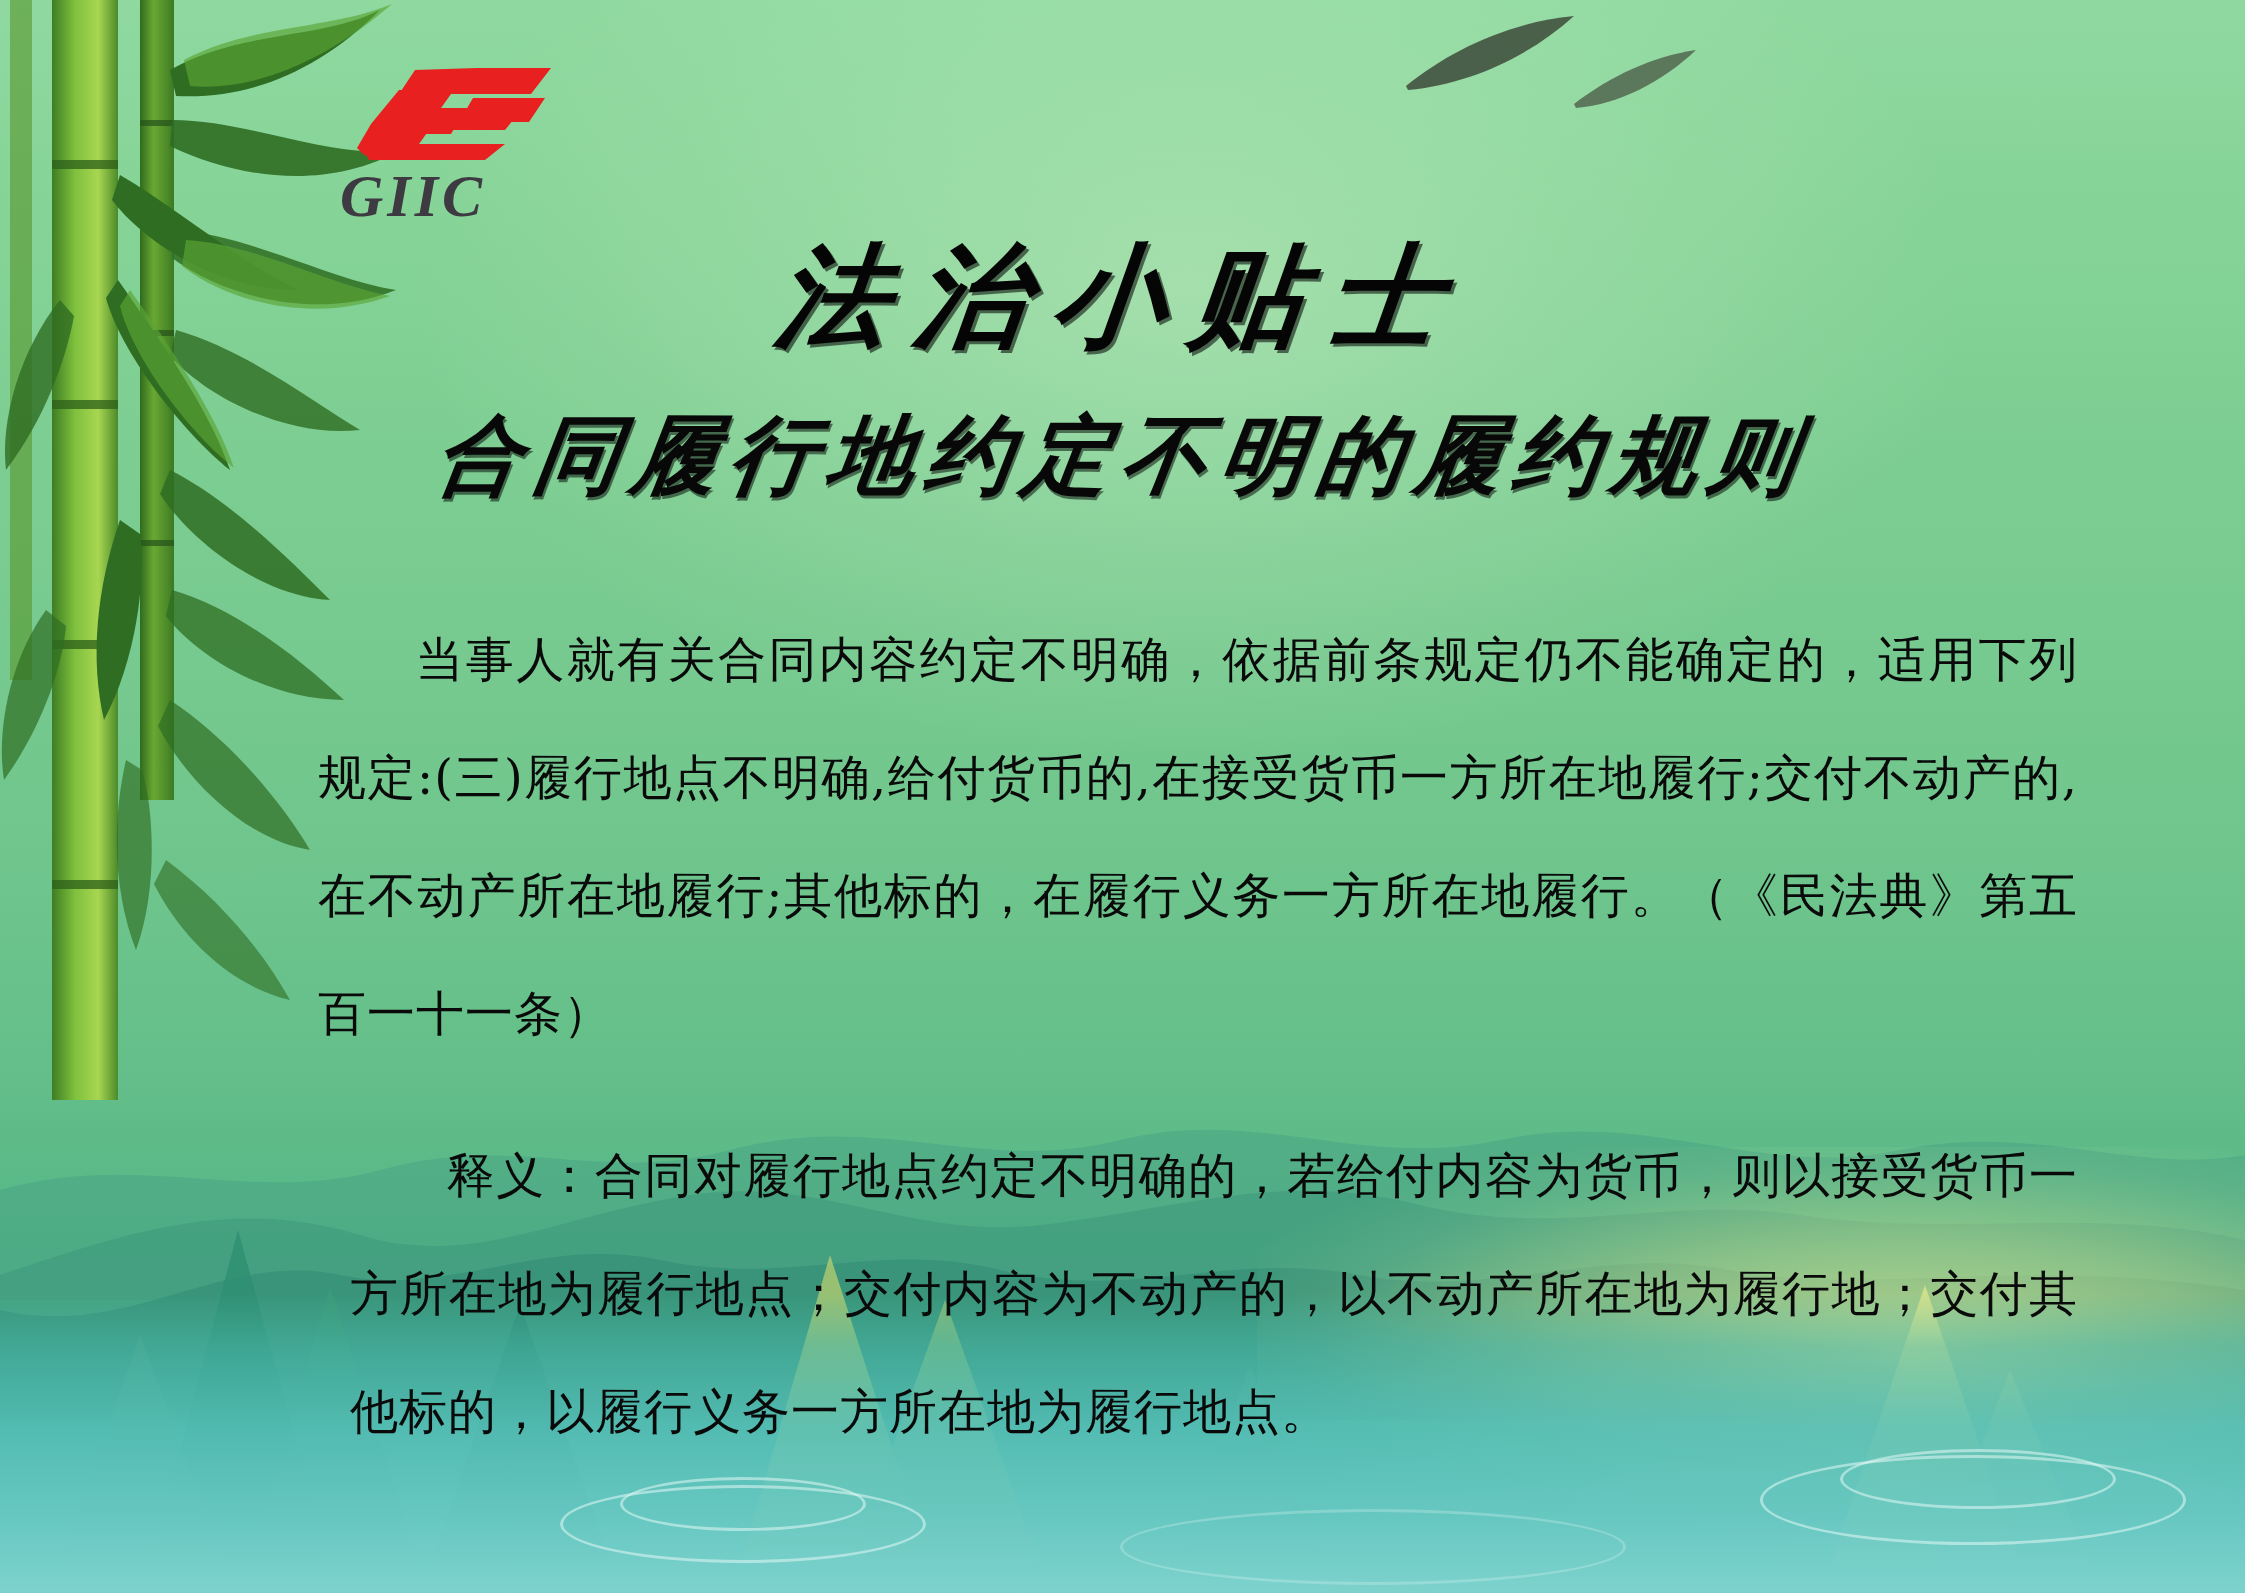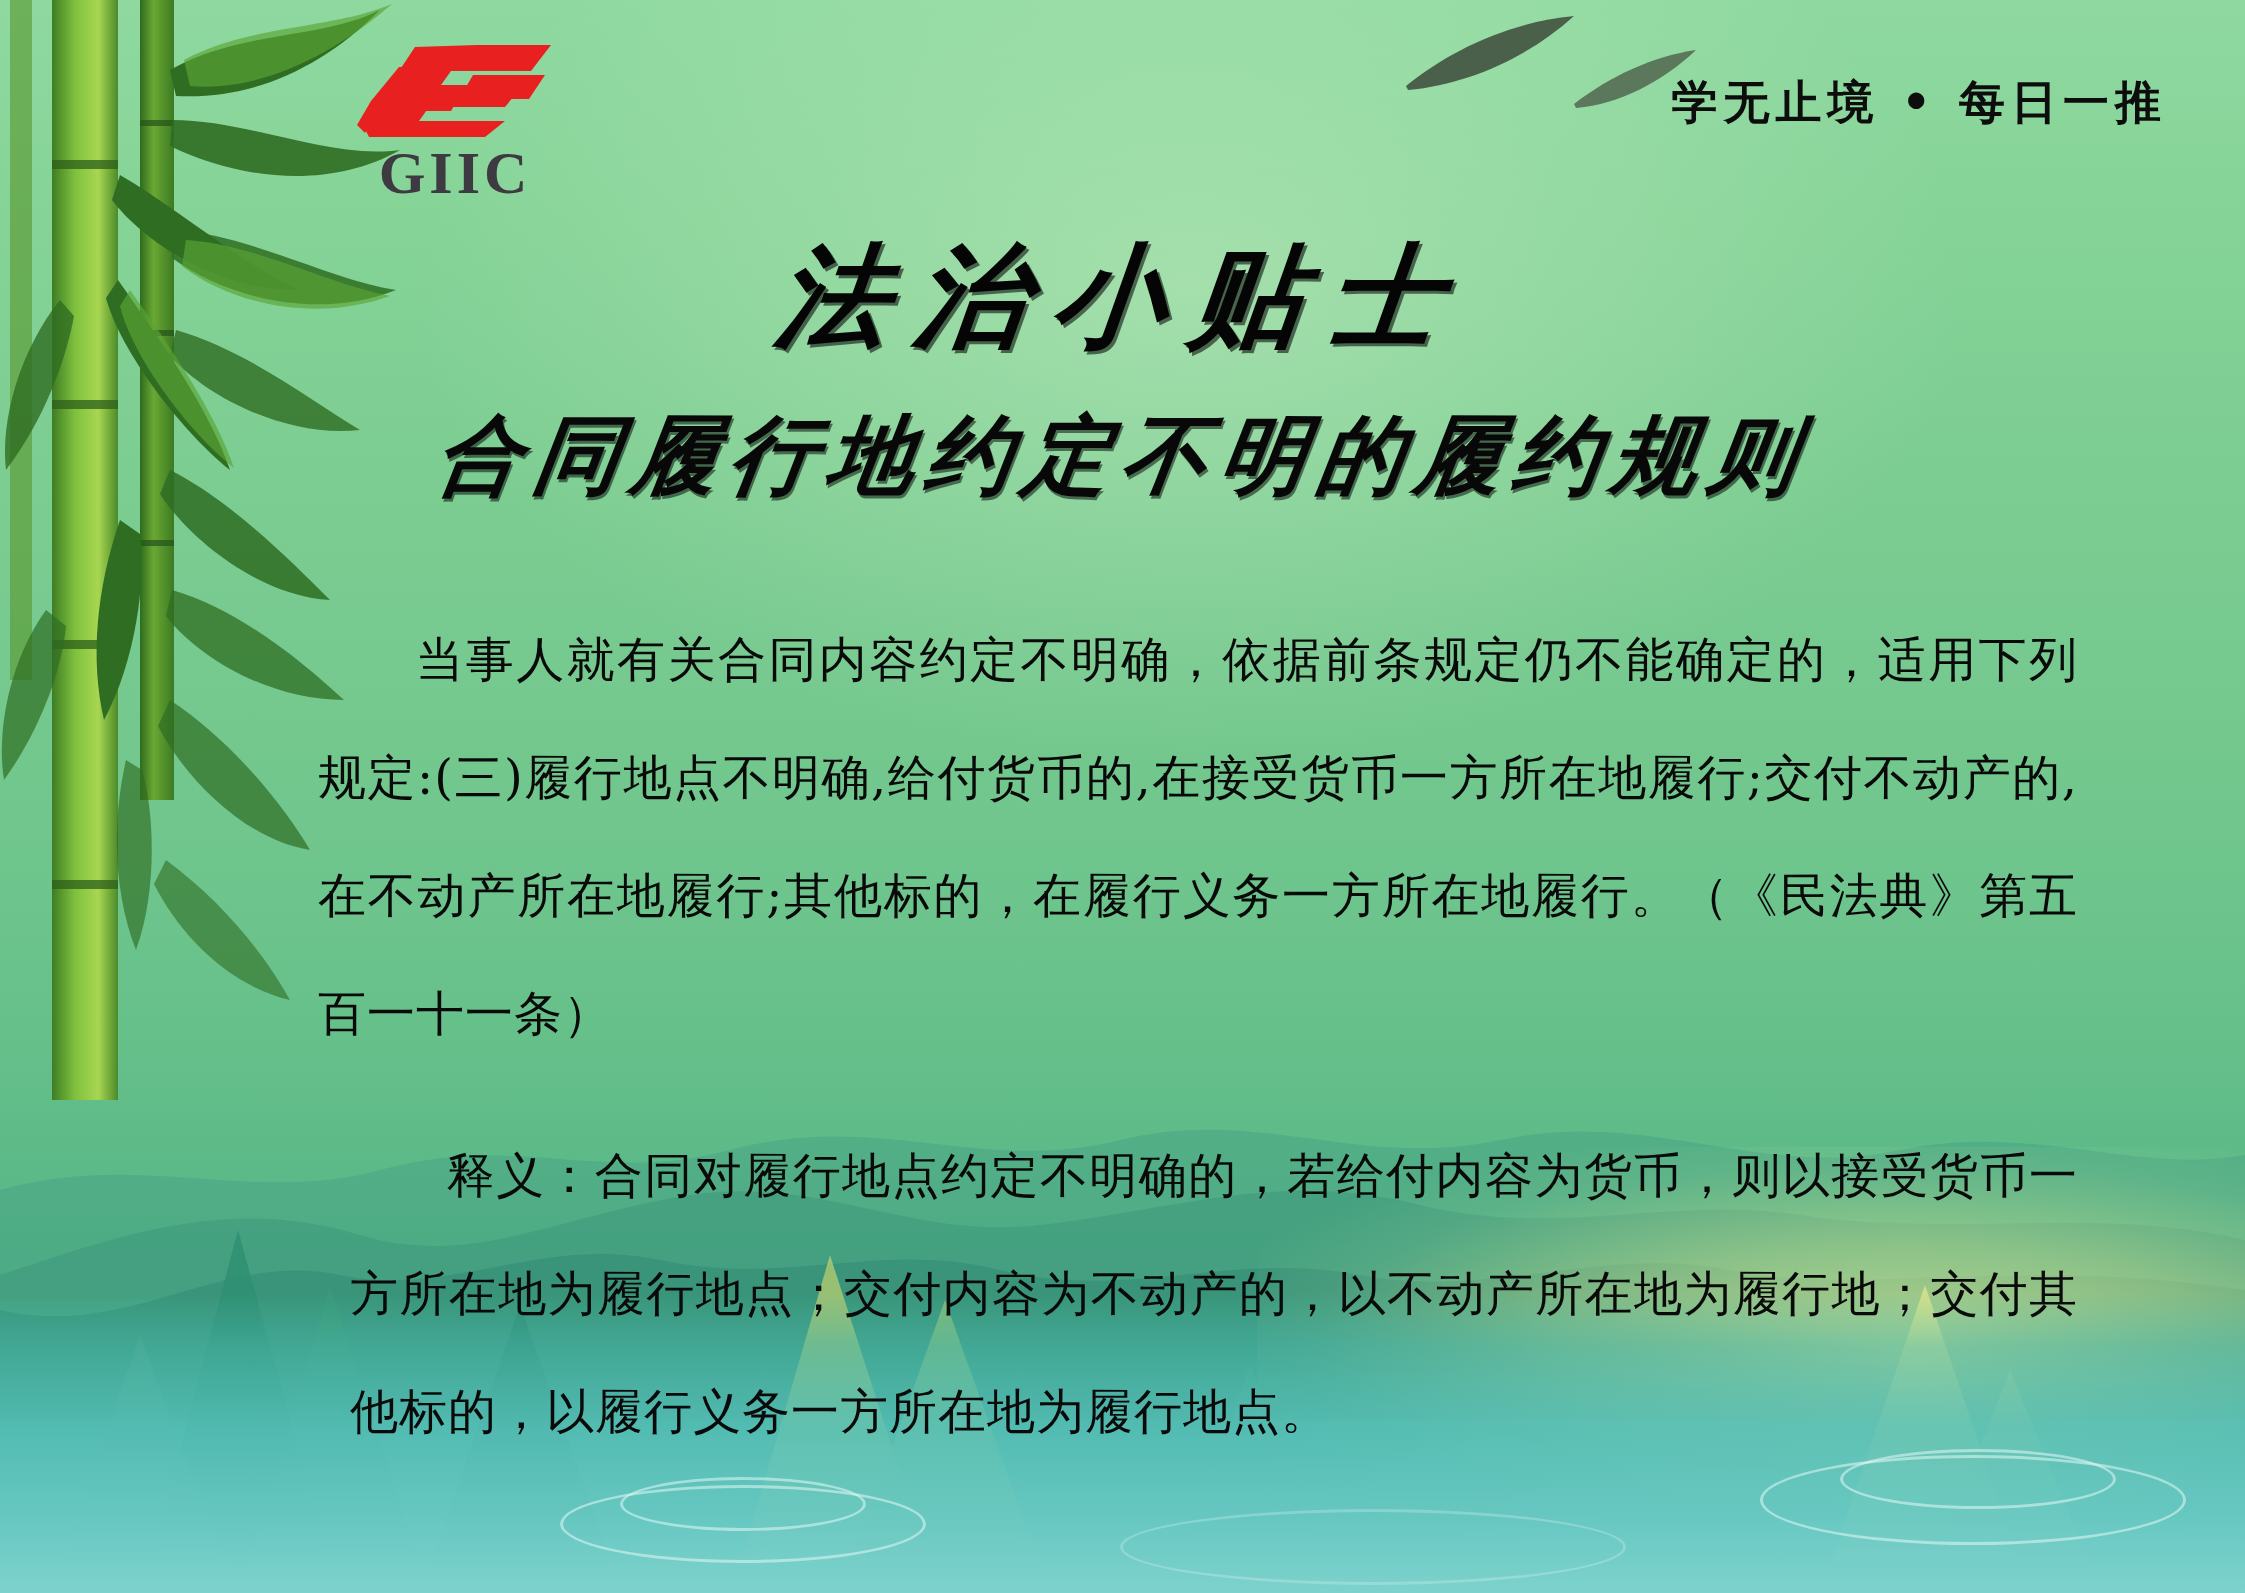--- a/index.html
+++ b/index.html
@@ -86,23 +86,24 @@
   
   .leaf-top { position: absolute; pointer-events: none; }
 
   
   .content {
     position: absolute; inset: 0;
   }
 
   .logo-block {
     position: absolute;
-    left: 340px; top: 41px;
+    left: 340px; top: 64px;
     width: 230px;
-    text-align: center;
+    text-align: left;
+    font-style: italic;
   }
   .logo-mark { display: block; width: 200px; height: 96px; margin: 0 auto; }
   .logo-text {
     display: block;
     margin-top: 6px;
     font-family: "Liberation Serif", "DejaVu Serif", serif;
     font-weight: bold;
     font-size: 60px;
     letter-spacing: 4px;
     color: #3d3a42;
@@ -294,21 +295,20 @@
     <div class="logo-block">
       <svg class="logo-mark" viewBox="0 0 200 96">
 
         <path d="M122,4 L196,4 L176,30 L96,30 L86,44 L168,44 L150,66 L74,66 L64,80 L150,80 L130,96 L38,96 L14,96 L10,88 L44,30 L60,6 Z" fill="#e8201f"></path>
         <path d="M16,60 L2,84 L10,92 L40,40 L72,40 L62,58 L46,58 L40,70 L96,70 L110,46 L46,46 L58,26 L44,26 Z" fill="#e8201f"></path>
         <path d="M118,34 L190,34 L174,58 L104,58 Z" fill="#e8201f"></path>
       </svg>
       <span class="logo-text">GIIC</span>
     </div>
 
-    <div class="tagline">学无止境 • 每日一推</div>
 
     <div class="main-title">法治小贴士</div>
 
     <div class="sub-title">合同履行地约定不明的履约规则</div>
 
     <div class="body-text">
       <p class="para"><span class="indent"></span><span>当事人就有关合同内容约定不明确，依据前条规定仍不能确定的，适用下列规定:(三)履行地点不明确,给付货币的,在接受货币一方所在地履行;交付不动产的,在不动产所在地履行;其他标的，在履行义务一方所在地履行。（《民法典》第五百一十一条）</span></p>
       <p class="para"><span class="indent"></span><span>释义：合同对履行地点约定不明确的，若给付内容为货币，则以接受货币一方所在地为履行地点；交付内容为不动产的，以不动产所在地为履行地；交付其他标的，以履行义务一方所在地为履行地点。</span></p>
     </div>
 

